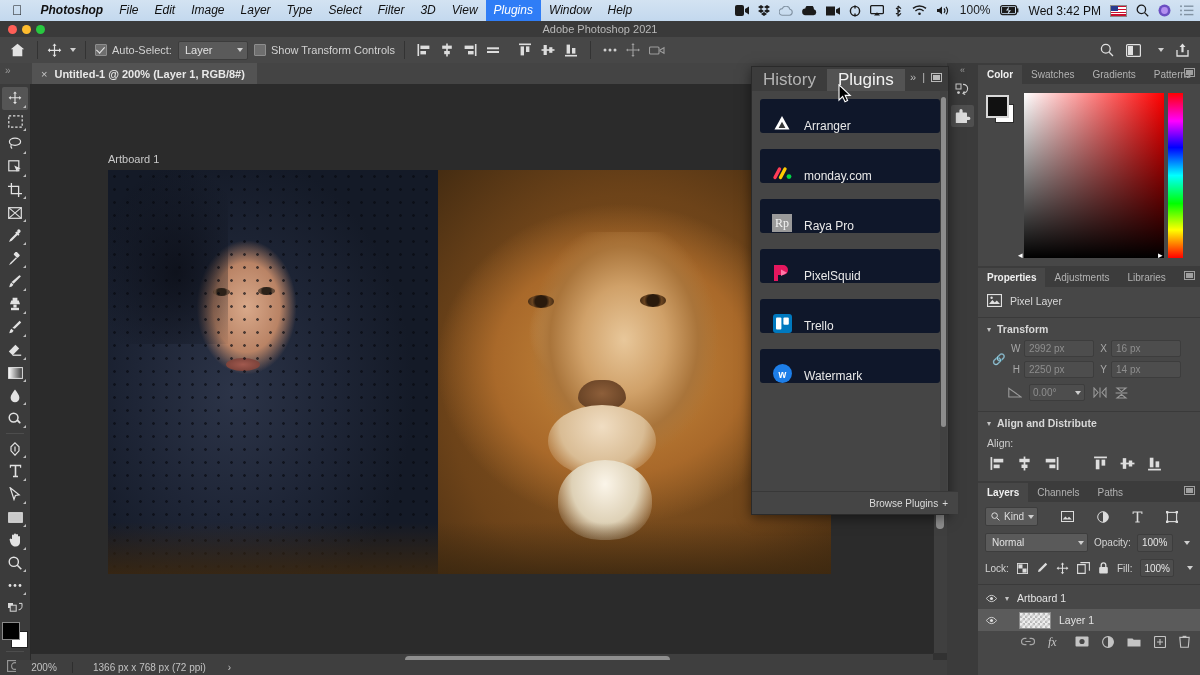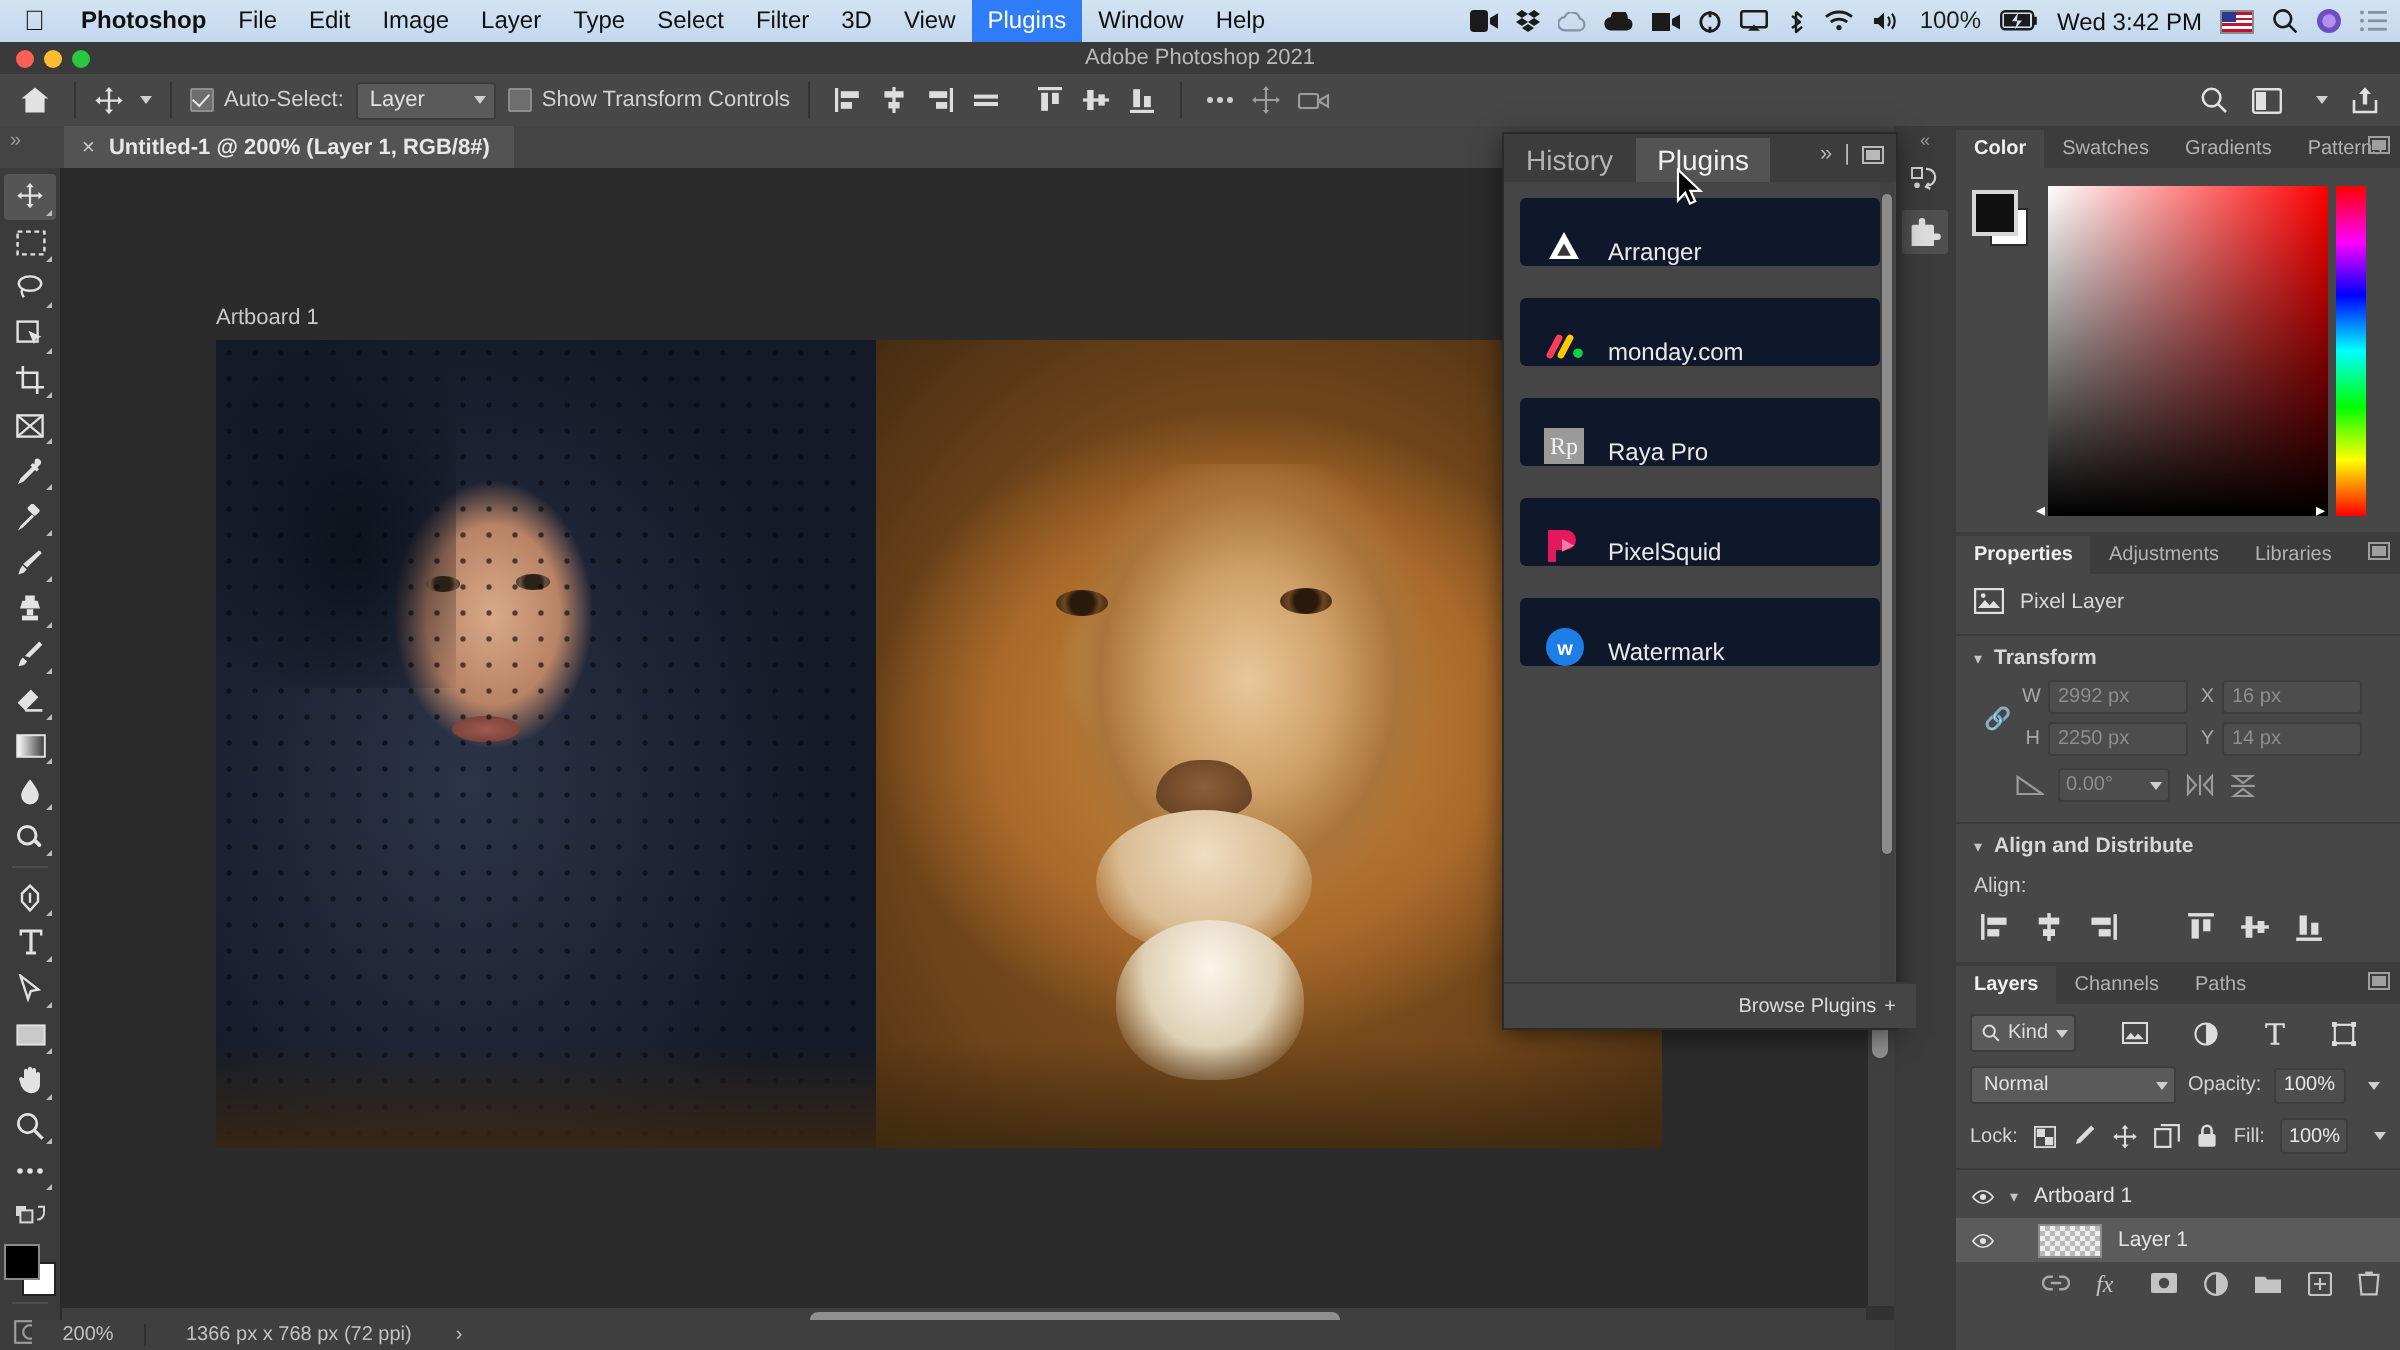--- a/index.html
+++ b/index.html
@@ -12,21 +12,21 @@
   #app{position:relative;width:1200px;height:675px;}
 
   
   .macbar{
     position:absolute;left:0;top:0;width:1200px;height:21px;
     background:linear-gradient(#d3e3f2,#c3d8ee);
     border-bottom:1px solid #a6bacd;
     display:flex;align-items:center;color:#101010;font-size:12px;
   }
   .mac-left{display:flex;align-items:center;height:21px;}
-  .mac-left .mi{padding:0 8px;height:21px;line-height:21px;white-space:nowrap;}
+  .mac-left .mi{padding:0 8px;height:21px;line-height:21px;white-space:nowrap;font-style:italic;}
   .mac-left .mi.bold{font-weight:bold;}
   .mac-left .mi.active{background:#2f7df6;color:#fff;}
   .apple-glyph{font-size:14px;padding:0 10px 0 12px;line-height:19px;}
   .mac-right{margin-left:auto;display:flex;align-items:center;height:21px;padding-right:6px;gap:9px;}
   .mac-right .si{font-size:12px;line-height:21px;color:#1b1b1b;}
   .mac-right .si.dim{color:#7c8b99;}
   .flagico{width:15px;height:10px;background:linear-gradient(#c8102e 0 14%,#fff 14% 28%,#c8102e 28% 42%,#fff 42% 56%,#c8102e 56% 70%,#fff 70% 84%,#c8102e 84% 100%);
     position:relative;border:1px solid #8a8a8a;}
   .flagico:after{content:"";position:absolute;left:0;top:0;width:7px;height:5px;background:#2a3b8f;}
   .mac-time{font-size:12px;}
@@ -184,21 +184,21 @@
   .st-dims{padding-left:20px;}
   .st-arrow{padding-left:22px;color:#c2c2c2;}
 
   
   .plugpanel{
     position:absolute;left:751px;top:66px;width:196px;height:447px;
     background:#454545;border:1px solid #2a2a2a;
     box-shadow:0 3px 12px rgba(0,0,0,.5);z-index:40;
   }
   .pp-tabs{height:24px;background:#3c3c3c;display:flex;align-items:flex-end;position:relative;}
-  .pp-tab{height:22px;line-height:22px;padding:0 11px;font-size:14px;color:#b4b4b4;}
+  .pp-tab{height:22px;line-height:22px;padding:0 11px;font-size:17px;color:#b4b4b4;}
   .pp-tab.active{background:#535353;color:#f2f2f2;}
   .pp-tabtools{position:absolute;right:6px;top:4px;display:flex;align-items:center;gap:6px;color:#b9b9b9;font-size:11px;}
   .pp-body{padding:8px 8px 0 8px;height:400px;position:relative;overflow:hidden;}
   .plug-item{
     height:34px;background:#0f172a;border-radius:3px;display:flex;align-items:flex-end;
     gap:12px;padding:0 12px;margin-bottom:16px;
   }
   .plug-name{font-size:12px;color:#e9e9e9;}
   .plug-ico{width:20px;height:20px;display:flex;align-items:center;justify-content:center;border-radius:3px;flex:0 0 20px;}
   .pp-footer{
@@ -785,20 +785,30 @@
           <svg class="ic" width="20" height="18" viewBox="0 0 20 18">
               <path d="M2 1h9a5 5 0 010 10H6v6H2z" fill="#e5175e"></path>
               <path d="M9 5.5l6 3.2-6 3.2z" fill="#ff7aa8"></path>
             </svg>
         </span>
         <span class="plug-name">PixelSquid</span>
       </div>
       <div class="plug-item">
         <span class="plug-ico">
           <svg class="ic" width="19" height="19" viewBox="0 0 19 19">
+              <rect x="0" y="0" width="19" height="19" rx="3" fill="#0079bf"></rect>
+              <rect x="3" y="3.4" width="5.4" height="12" rx="1" fill="#fff"></rect>
+              <rect x="10.4" y="3.4" width="5.4" height="7.4" rx="1" fill="#fff"></rect>
+            </svg>
+        </span>
+        <span class="plug-name">Trello</span>
+      </div>
+      <div class="plug-item">
+        <span class="plug-ico">
+          <svg class="ic" width="19" height="19" viewBox="0 0 19 19">
               <circle cx="9.5" cy="9.5" r="9.5" fill="#1d7ee8"></circle>
               <text x="9.5" y="13.5" font-family="Liberation Sans, sans-serif" font-weight="bold" font-size="10" fill="#fff" text-anchor="middle">w</text>
             </svg>
         </span>
         <span class="plug-name">Watermark</span>
       </div>
     </div>
     <div class="pp-vscroll"></div>
     <div class="pp-vthumb"></div>
     <div class="pp-footer">

